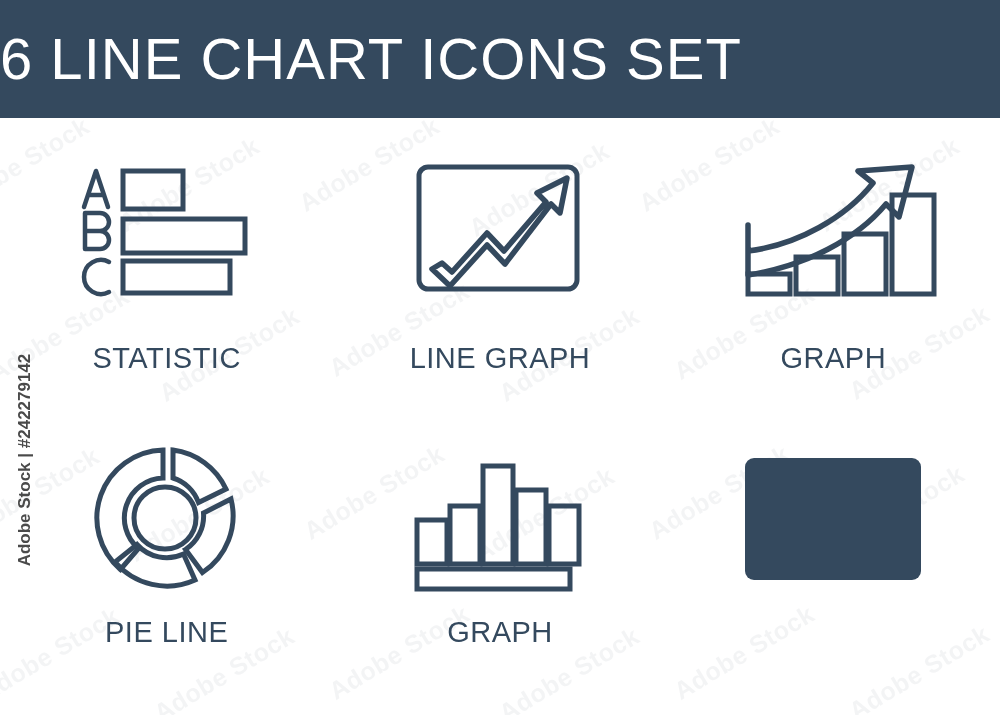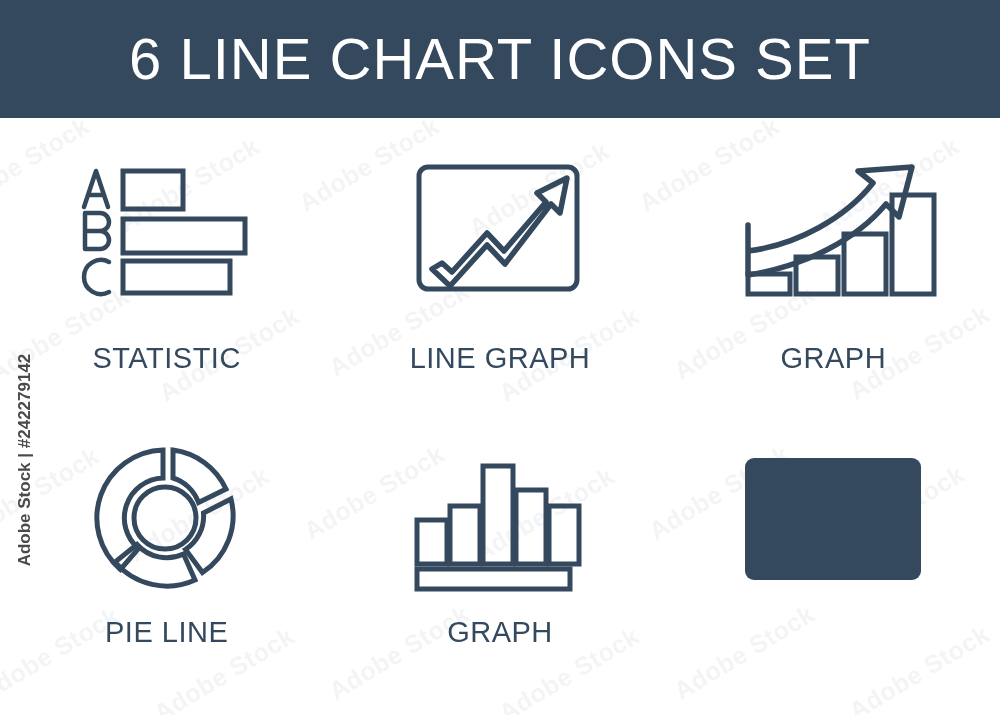--- a/index.html
+++ b/index.html
@@ -41,21 +41,20 @@
   
   #header {
     position: absolute;
     left: 0; top: 0;
     width: 1000px;
     height: 118px;
     background: #34495e;
     z-index: 10;
     display: flex;
     align-items: center;
-    justify-content: center;
   }
   #header-title {
     color: #ffffff;
     font-size: 58px;
     font-weight: 400;
     letter-spacing: 1px;
     line-height: 1;
     white-space: nowrap;
     font-family: "Liberation Sans", sans-serif;
   }

